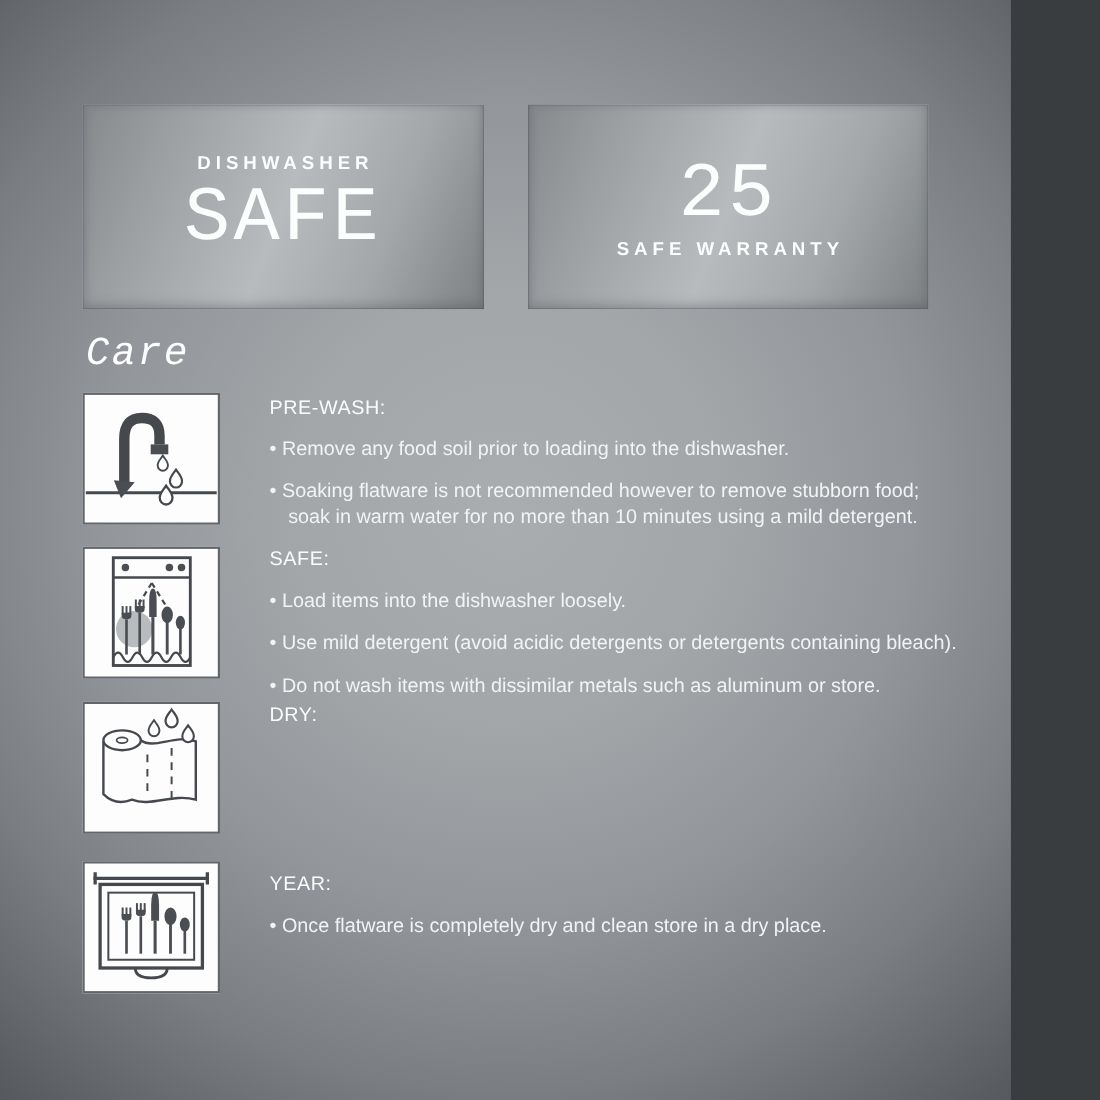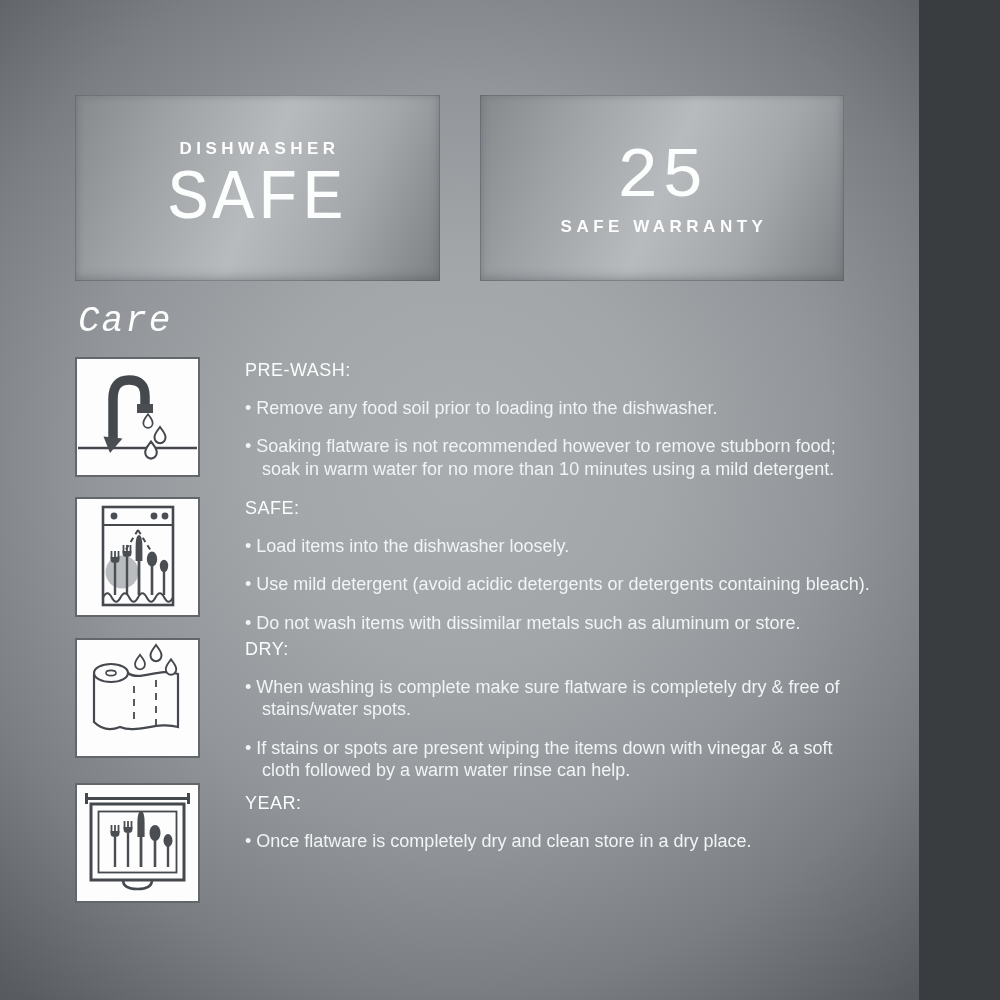--- a/index.html
+++ b/index.html
@@ -168,26 +168,20 @@
         <ellipse class="ln" cx="34" cy="33" rx="5" ry="2.6" stroke-width="1.6"></ellipse>
         <line class="ln" x1="57" y1="46" x2="57" y2="84" stroke-width="1.8" stroke-dasharray="7 6"></line>
         <line class="ln" x1="79" y1="40" x2="79" y2="86" stroke-width="1.8" stroke-dasharray="7 6"></line>
         <path class="drop" transform="translate(63,22) scale(0.9)" d="M0,-8 C2.6,-4.2 5.5,-1.6 5.5,2.4 A5.5,5.8 0 1 1 -5.5,2.4 C-5.5,-1.6 -2.6,-4.2 0,-8 Z"></path>
         <path class="drop" transform="translate(79,13)" d="M0,-8 C2.6,-4.2 5.5,-1.6 5.5,2.4 A5.5,5.8 0 1 1 -5.5,2.4 C-5.5,-1.6 -2.6,-4.2 0,-8 Z"></path>
         <path class="drop" transform="translate(94,27) scale(0.95)" d="M0,-8 C2.6,-4.2 5.5,-1.6 5.5,2.4 A5.5,5.8 0 1 1 -5.5,2.4 C-5.5,-1.6 -2.6,-4.2 0,-8 Z"></path>
       </svg>
     </div>
     <div class="txt">
       <h2 class="sec-title">DRY:</h2>
-      <ul class="bullets">
-          <li>When washing is complete make sure flatware is completely dry &amp; free of
-stains/water spots.</li>
-          <li>If stains or spots are present wiping the items down with vinegar &amp; a soft
-cloth followed by a warm water rinse can help.</li>
-        </ul>
     </div>
   </section>
 
   <section class="row row-store">
     <div class="iconbox">
       <svg viewBox="0 0 121 116" aria-hidden="true">
         <line class="ln" x1="8" y1="13.5" x2="113" y2="13.5" stroke-width="3"></line>
         <line class="ln" x1="9.5" y1="8" x2="9.5" y2="19" stroke-width="3"></line>
         <line class="ln" x1="111.5" y1="8" x2="111.5" y2="19" stroke-width="3"></line>
         <rect class="ln" x="14" y="19" width="93" height="76" stroke-width="3"></rect>

